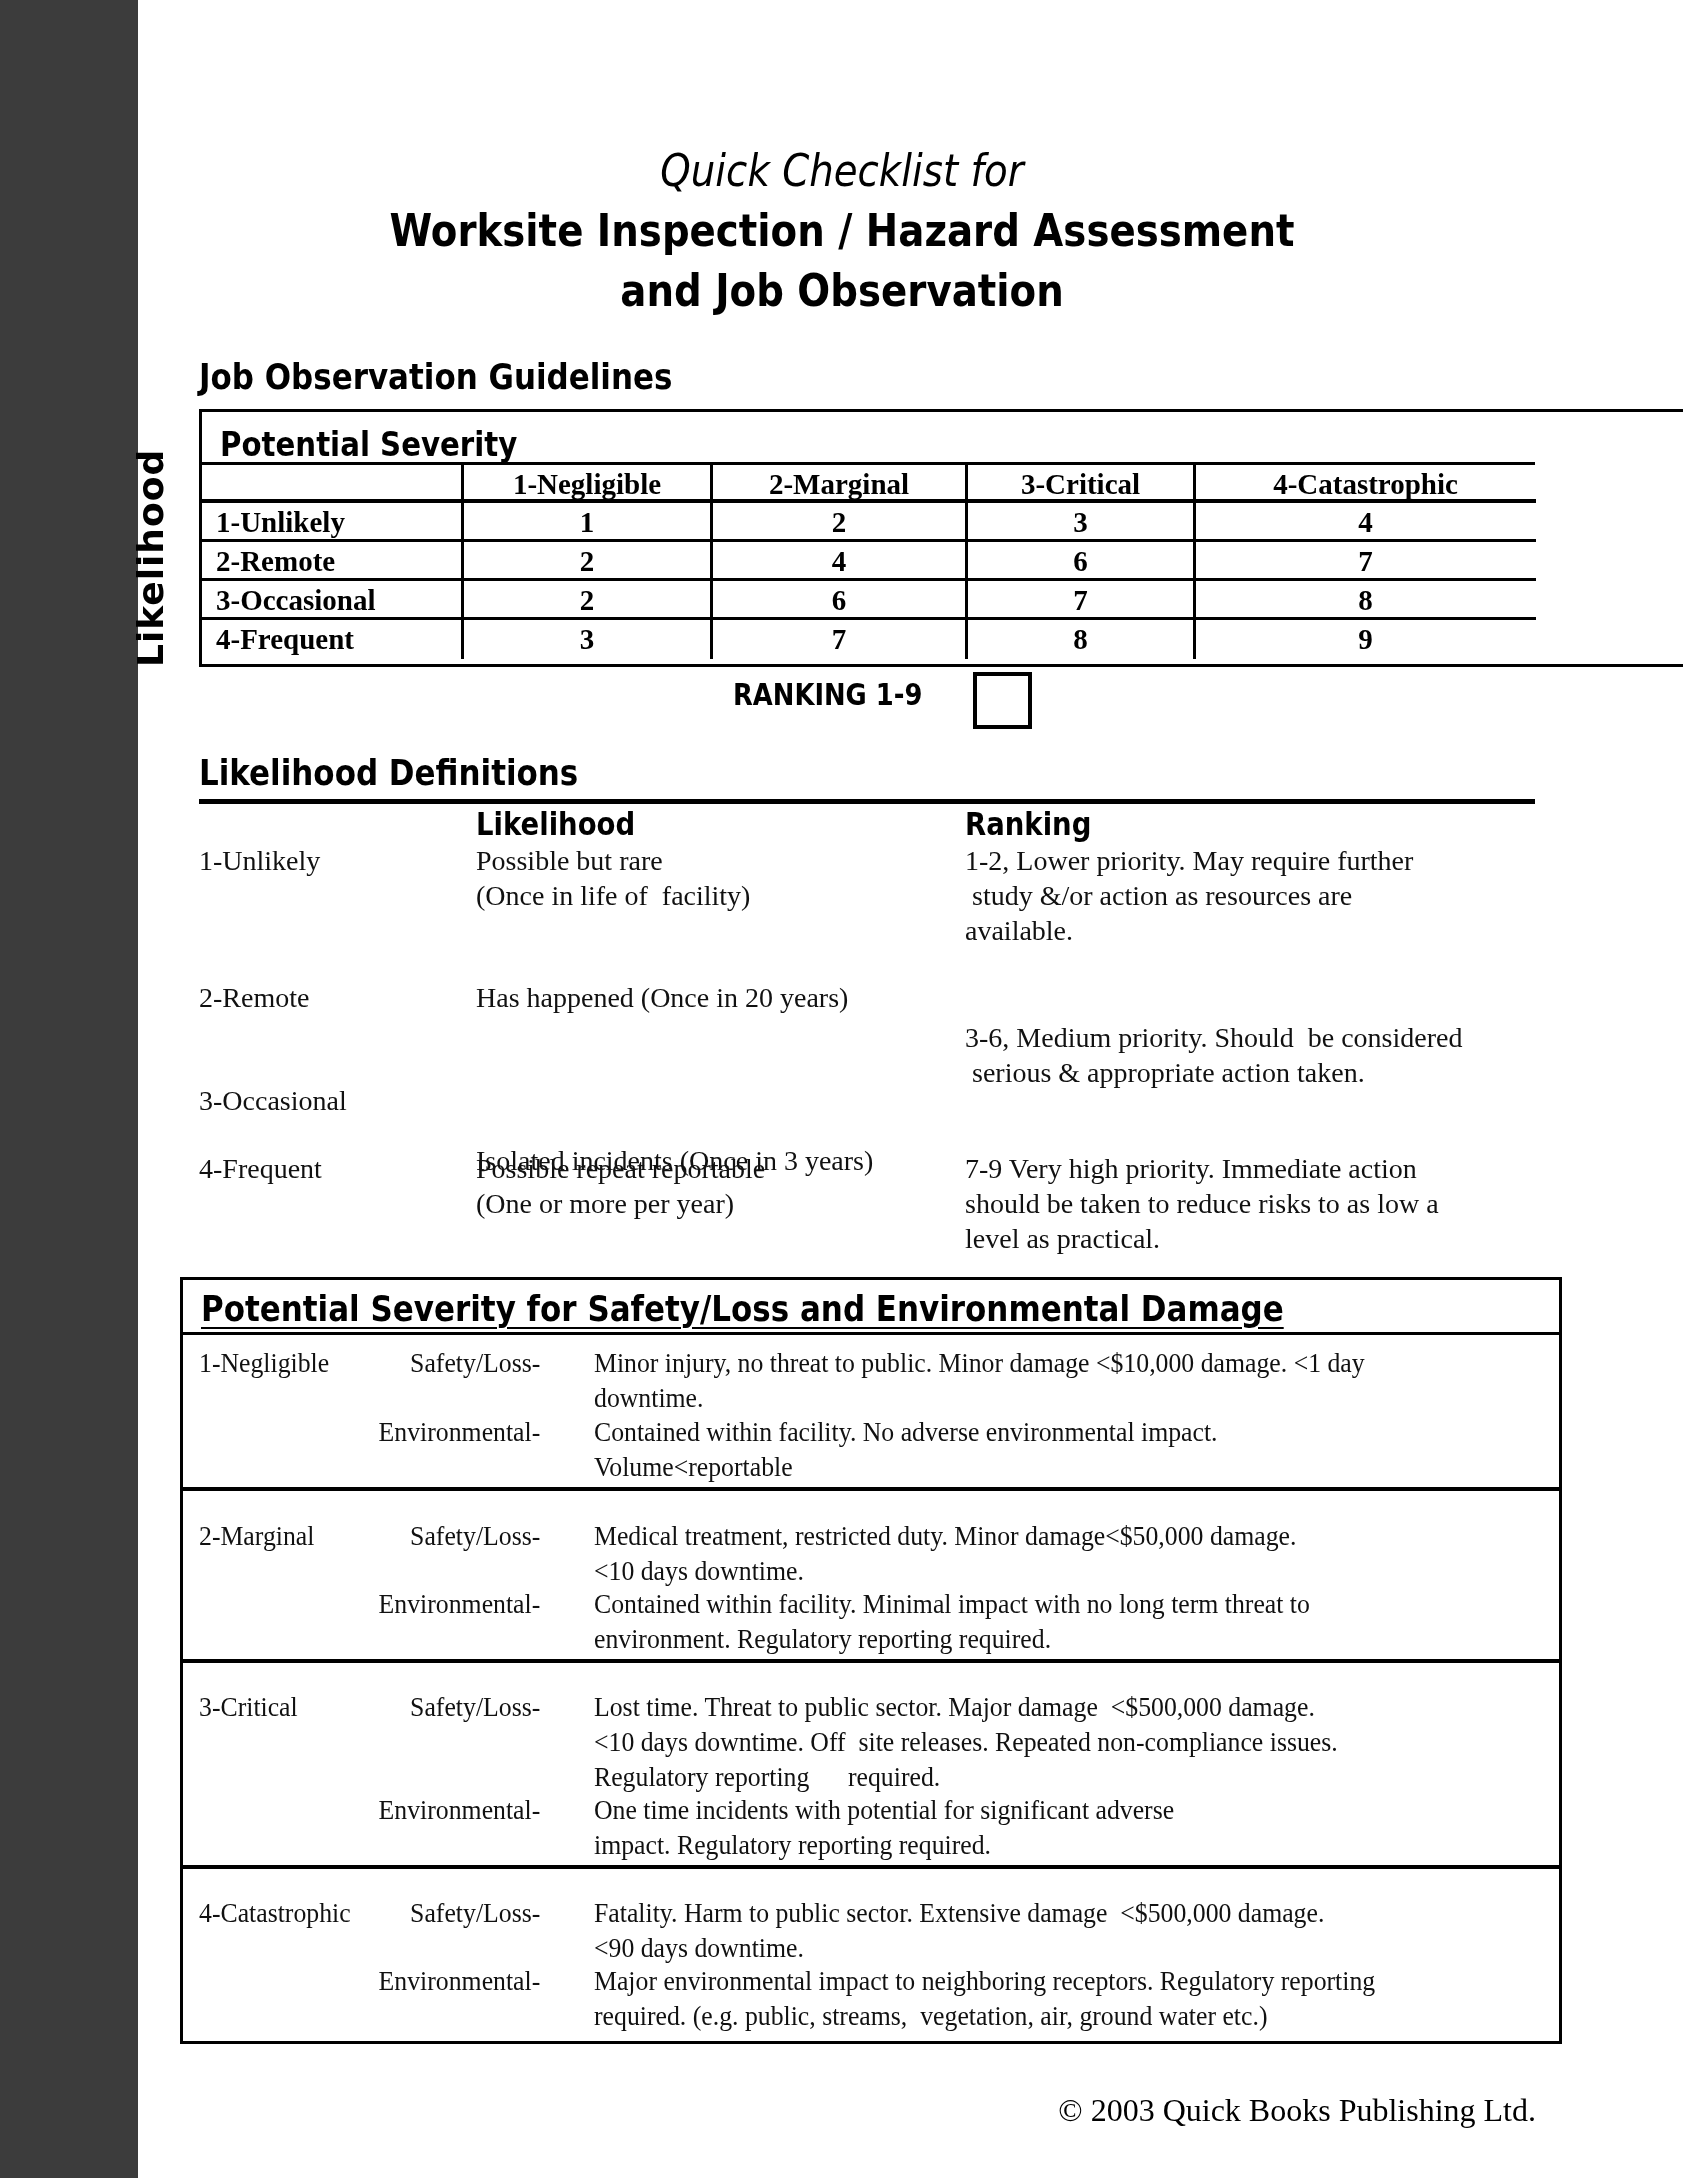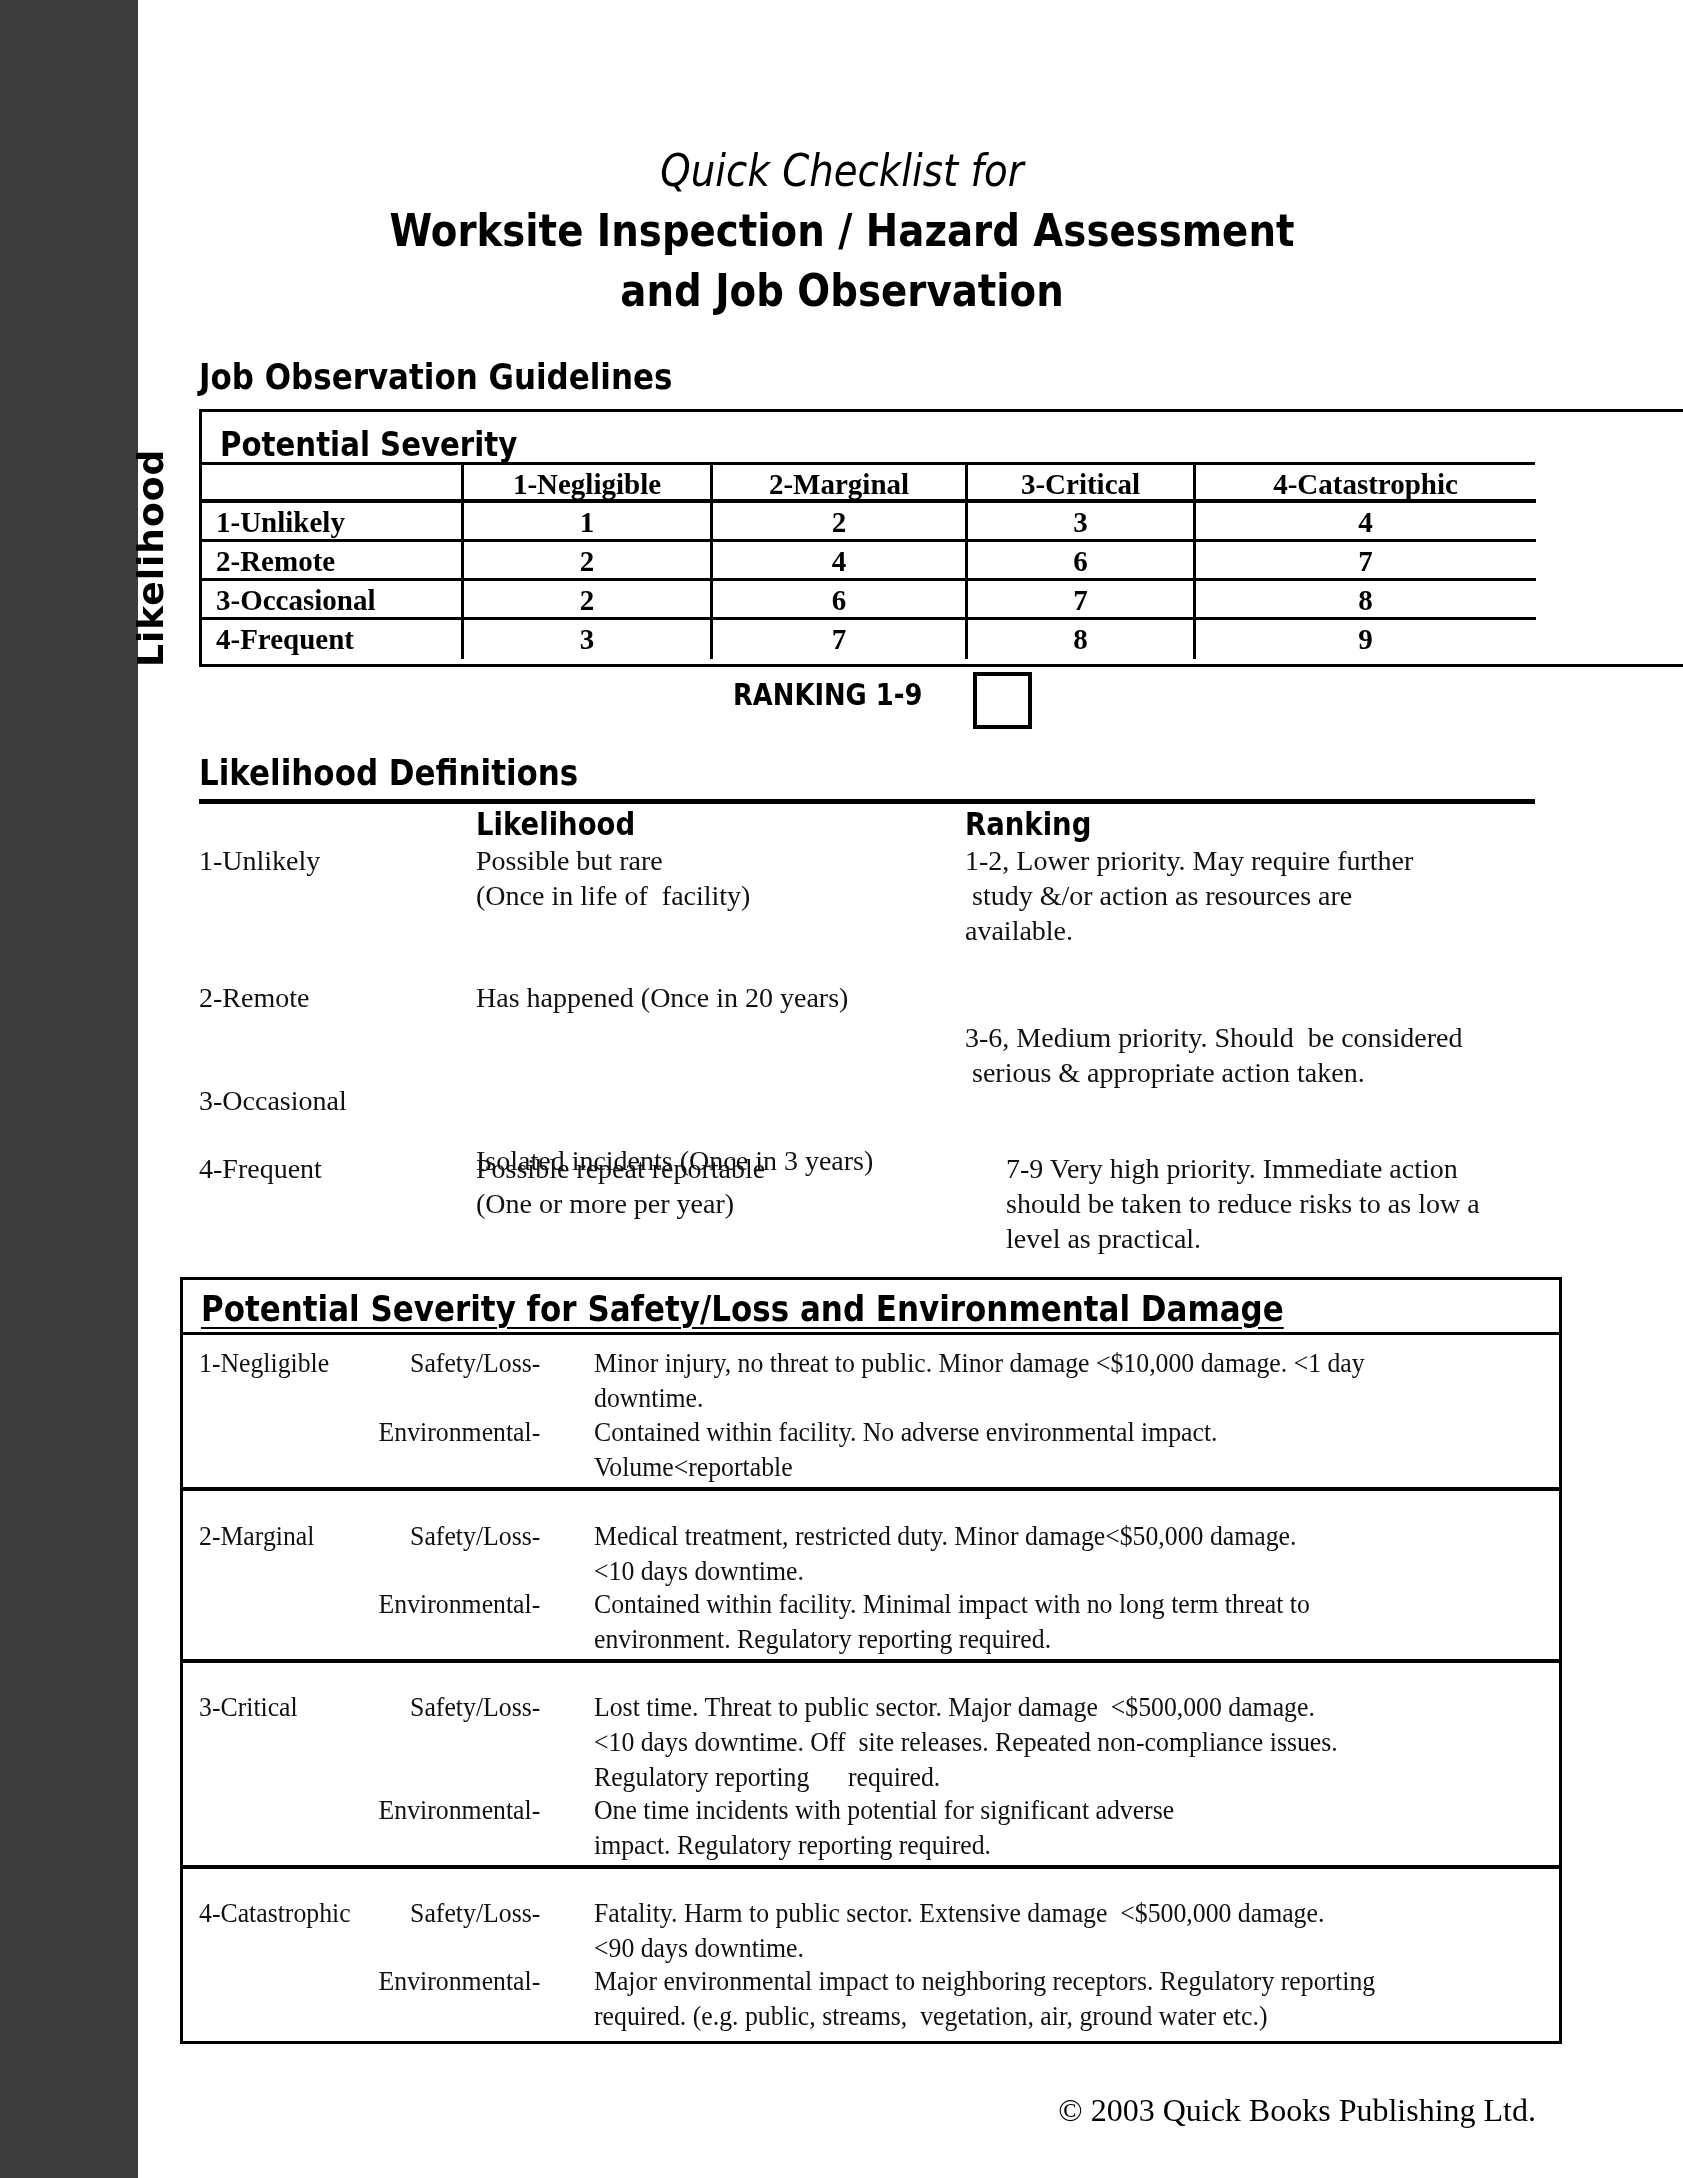--- a/index.html
+++ b/index.html
@@ -129,21 +129,21 @@
 <div class="def-text" style="left:476px; top:980px;">Has happened (Once in 20 years)</div>
 <div class="def-text" style="left:965px; top:1020px;">3-6, Medium priority. Should  be considered
  serious &amp; appropriate action taken.</div>
 
 <div class="def-text" style="left:199px; top:1083px;">3-Occasional</div>
 <div class="def-text" style="left:476px; top:1119px;margin-top:24px;">Isolated incidents (Once in 3 years)</div>
 
 <div class="def-text" style="left:199px; top:1151px;">4-Frequent</div>
 <div class="def-text" style="left:476px; top:1151px;">Possible repeat reportable
 (One or more per year)</div>
-<div class="def-text" style="left:965px; top:1151px;margin-left:41px;">7-9 Very high priority. Immediate action
+<div class="def-text" style="left:965px; top:1151px;">7-9 Very high priority. Immediate action
 should be taken to reduce risks to as low a
 level as practical.</div>
 
 <div class="sev-box">
   <div class="sev-title">Potential Severity for Safety/Loss and Environmental Damage</div>
   <div class="sev-rule" style="top:52px; height:3px;"></div>
 
   <div class="sev-text sev-level" style="top:65px;">1-Negligible</div>
   <div class="sev-text sev-label" style="top:65px;">Safety/Loss-</div>
   <div class="sev-text sev-desc" style="top:65px;">Minor injury, no threat to public. Minor damage &lt;$10,000 damage. &lt;1 day

